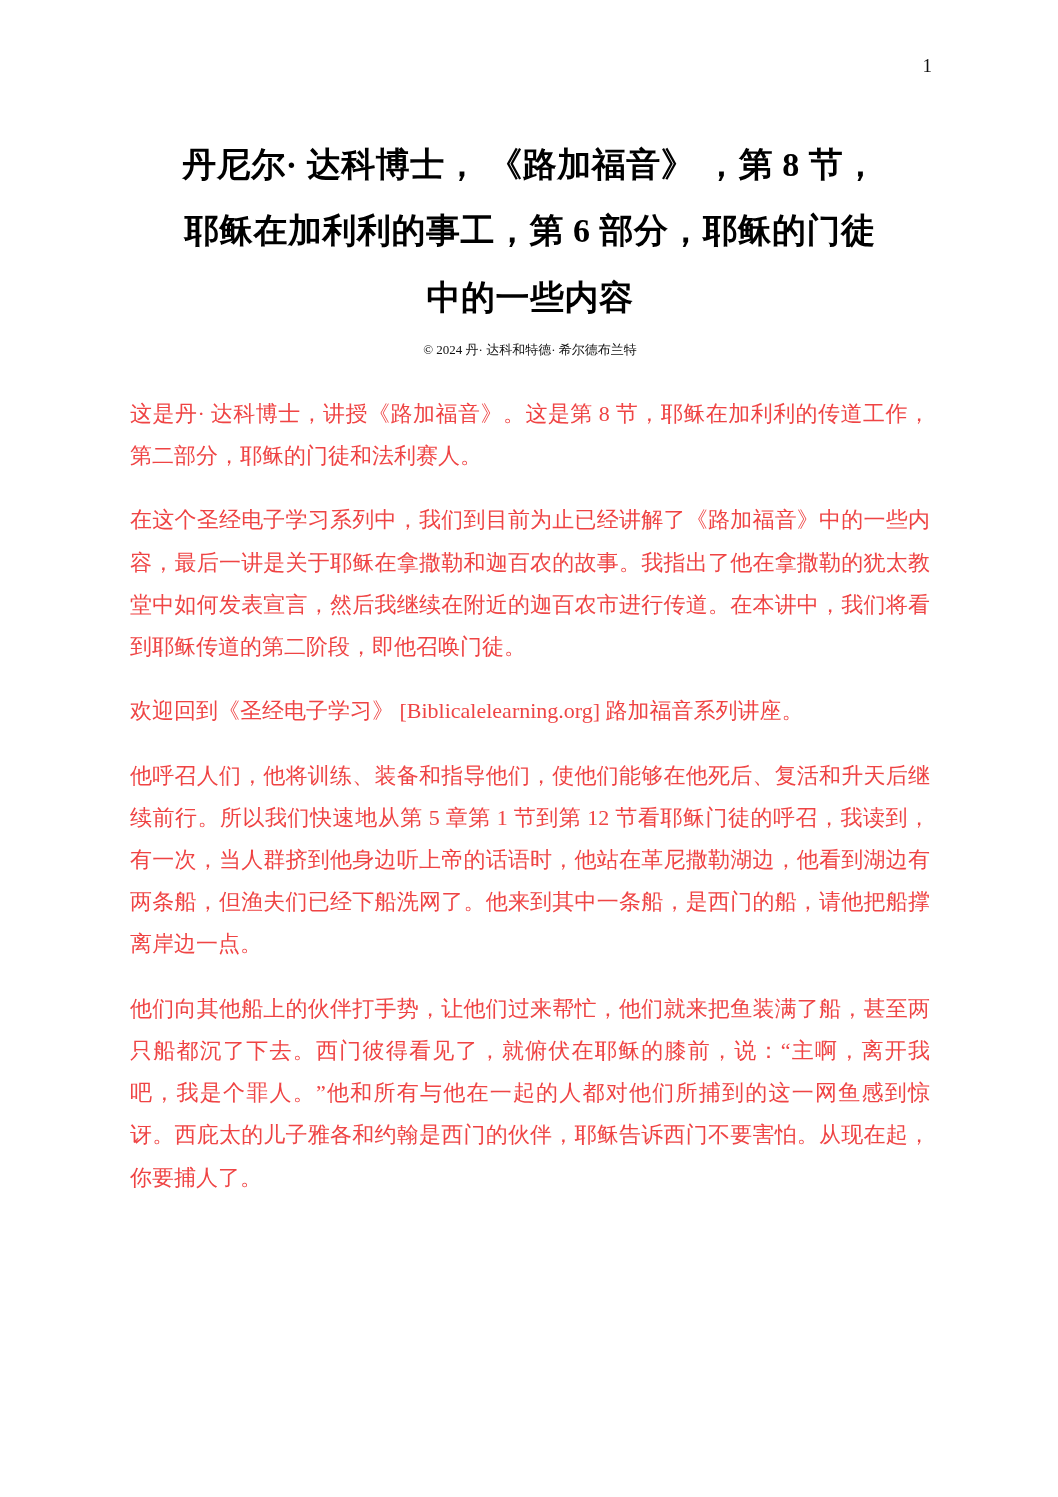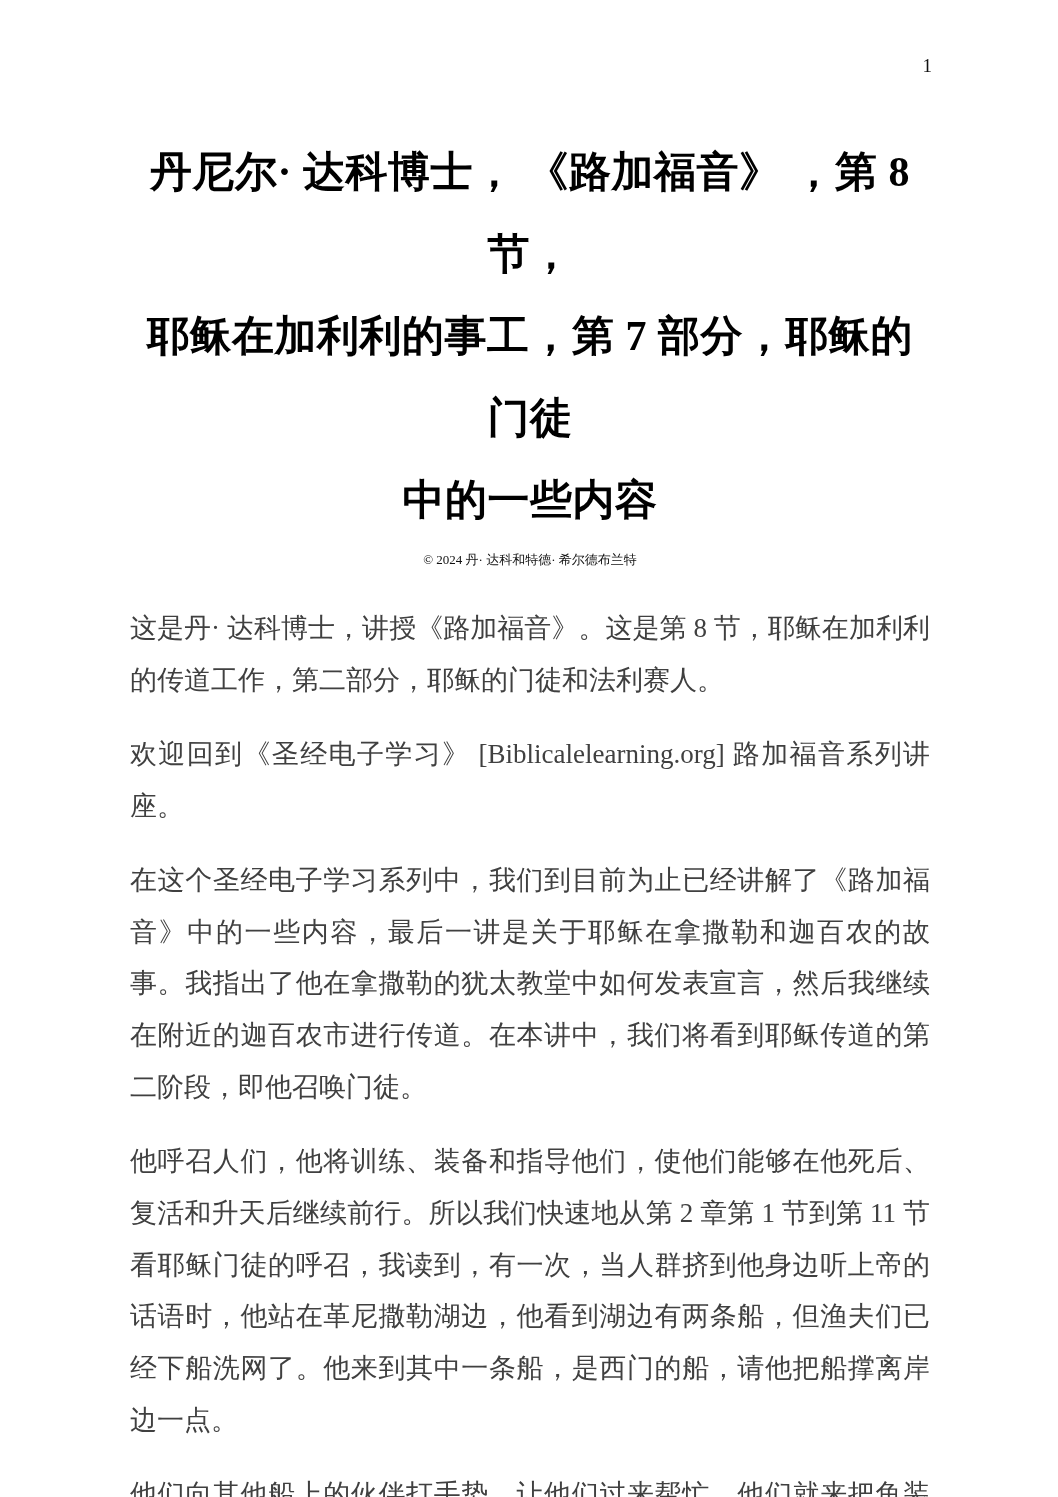--- a/index.html
+++ b/index.html
@@ -22,64 +22,64 @@
     top: 55px;
     right: 126px;
     font-size: 19px;
     color: #111111;
   }
   .content {
     padding: 132px 128px 0 130px;
   }
   .doc-title {
     margin: 0;
-    font-size: 42px;
+    font-size: 34px;
     font-weight: bold;
     text-align: center;
     line-height: 1.95;
     color: #000000;
     letter-spacing: 0.5px;
   }
   .title-line {
     display: block;
   }
   .copyright-line {
     margin: 10px 0 34px 0;
     text-align: center;
     font-size: 13px;
     color: #111111;
   }
   .body-text p {
     margin: 0 0 22px 0;
-    font-size: 27px;
+    font-size: 22px;
     line-height: 1.92;
     text-align: justify;
     text-justify: inter-ideograph;
-    color: #404040;
+    color: #ef4444;
   }
 </style>
 </head>
 <body>
 
 <div class="page">
 
   <div class="page-number">1</div>
 
   <div class="content">
 
     <h1 class="doc-title">
       <span class="title-line">丹尼尔· 达科博士， 《路加福音》 ，第 8 节，</span>
-      <span class="title-line">耶稣在加利利的事工，第 7 部分，耶稣的门徒</span>
+      <span class="title-line">耶稣在加利利的事工，第 6 部分，耶稣的门徒</span>
       <span class="title-line">中的一些内容</span>
     </h1>
 
     <div class="copyright-line">© 2024 丹· 达科和特德· 希尔德布兰特</div>
 
     <div class="body-text">
       <p>这是丹· 达科博士，讲授《路加福音》。这是第 8 节，耶稣在加利利的传道工作，第二部分，耶稣的门徒和法利赛人。</p>
+      <p>在这个圣经电子学习系列中，我们到目前为止已经讲解了《路加福音》中的一些内容，最后一讲是关于耶稣在拿撒勒和迦百农的故事。我指出了他在拿撒勒的犹太教堂中如何发表宣言，然后我继续在附近的迦百农市进行传道。在本讲中，我们将看到耶稣传道的第二阶段，即他召唤门徒。</p>
       <p>欢迎回到《圣经电子学习》 [Biblicalelearning.org] 路加福音系列讲座。</p>
-      <p>在这个圣经电子学习系列中，我们到目前为止已经讲解了《路加福音》中的一些内容，最后一讲是关于耶稣在拿撒勒和迦百农的故事。我指出了他在拿撒勒的犹太教堂中如何发表宣言，然后我继续在附近的迦百农市进行传道。在本讲中，我们将看到耶稣传道的第二阶段，即他召唤门徒。</p>
-      <p>他呼召人们，他将训练、装备和指导他们，使他们能够在他死后、复活和升天后继续前行。所以我们快速地从第 2 章第 1 节到第 11 节看耶稣门徒的呼召，我读到，有一次，当人群挤到他身边听上帝的话语时，他站在革尼撒勒湖边，他看到湖边有两条船，但渔夫们已经下船洗网了。他来到其中一条船，是西门的船，请他把船撑离岸边一点。</p>
+      <p>他呼召人们，他将训练、装备和指导他们，使他们能够在他死后、复活和升天后继续前行。所以我们快速地从第 5 章第 1 节到第 12 节看耶稣门徒的呼召，我读到，有一次，当人群挤到他身边听上帝的话语时，他站在革尼撒勒湖边，他看到湖边有两条船，但渔夫们已经下船洗网了。他来到其中一条船，是西门的船，请他把船撑离岸边一点。</p>
       <p>他们向其他船上的伙伴打手势，让他们过来帮忙，他们就来把鱼装满了船，甚至两只船都沉了下去。西门彼得看见了，就俯伏在耶稣的膝前，说：“主啊，离开我吧，我是个罪人。”他和所有与他在一起的人都对他们所捕到的这一网鱼感到惊讶。西庇太的儿子雅各和约翰是西门的伙伴，耶稣告诉西门不要害怕。从现在起，你要捕人了。</p>
     </div>
 
   </div>
 </div>
 
 </body></html>

